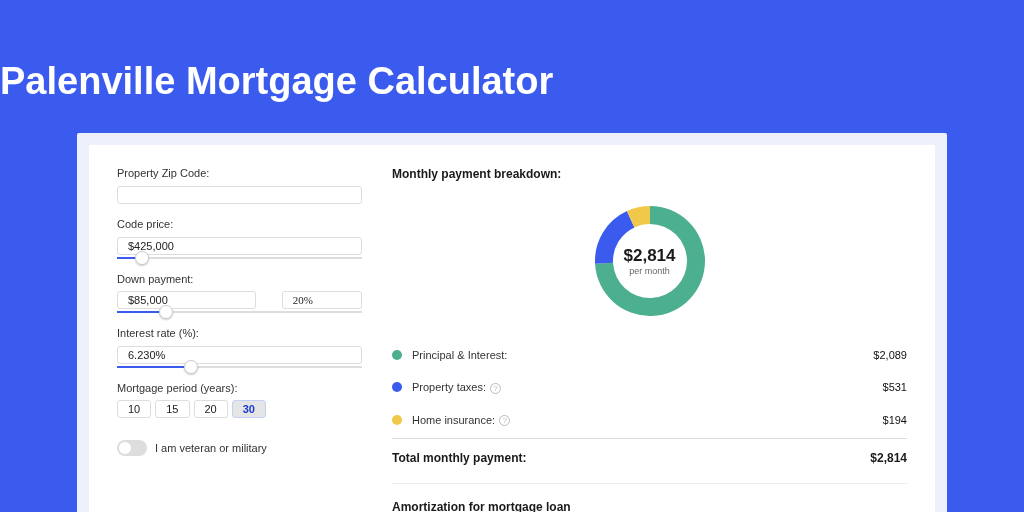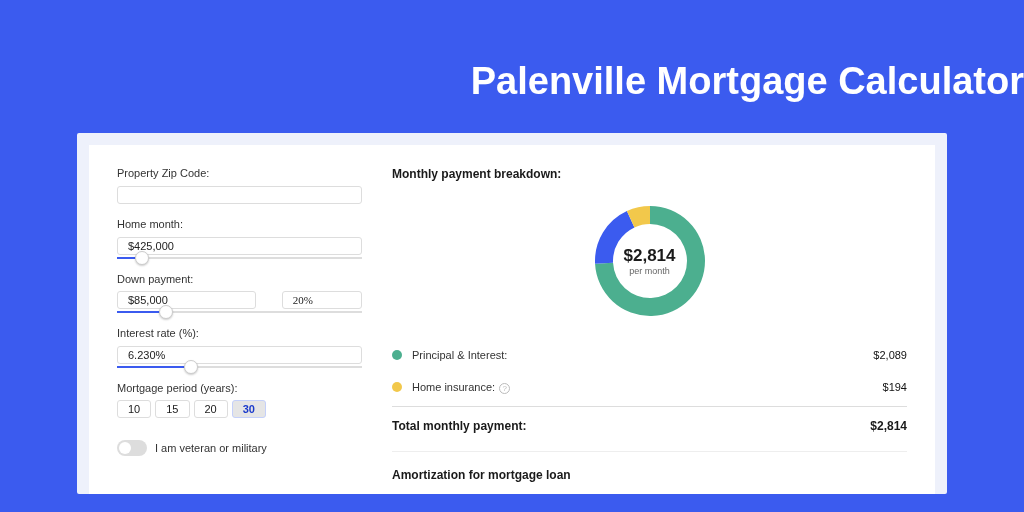--- a/index.html
+++ b/index.html
@@ -4,21 +4,21 @@
 <style>
   * { box-sizing: border-box; margin: 0; padding: 0; }
   body {
     width: 1024px; height: 512px;
     background: #3B5BEF;
     font-family: Arial, Helvetica, sans-serif;
     overflow: hidden;
     color: #1a1a1a;
   }
   .hero {
-    text-align: right;
+    text-align: left;
     padding: 60px 0 30px 0;
   }
   .hero h1 {
     color: #fff;
     font-size: 38px;
     font-weight: 700;
   }
   .panel-wrap {
     background: #EEF1FB;
     width: 870px;
@@ -194,21 +194,21 @@
 </div>
 
 <div class="panel-wrap">
   <div class="panel">
 
     <div class="left">
 
       <div class="field-label">Property Zip Code:</div>
       <input class="input" value="" style="">
 
-      <div class="field-label">Home month:</div>
+      <div class="field-label">Code price:</div>
       <input class="input" value="$425,000" style="">
       <div class="slider-track">
         <div class="slider-fill" style="width:10%"></div>
         <div class="slider-handle" style="left:10%"></div>
       </div>
 
       <div class="field-label">Down payment:</div>
       <div class="row">
         <input class="input" value="$85,000" style="">
         <input class="input" value="20%" style="">
@@ -258,20 +258,25 @@
         </div>
       </div>
 
       <div id="legend">
           <div class="legend-row">
             <div class="dot" style="background: rgb(76, 175, 143);"></div>
             <div class="legend-label">Principal &amp; Interest:</div>
             <div class="legend-val">$2,089</div>
           </div>
           <div class="legend-row">
+            <div class="dot" style="background: rgb(59, 91, 239);"></div>
+            <div class="legend-label">Property taxes:<span class="help-icon">?</span></div>
+            <div class="legend-val">$531</div>
+          </div>
+          <div class="legend-row">
             <div class="dot" style="background: rgb(242, 200, 75);"></div>
             <div class="legend-label">Home insurance:<span class="help-icon">?</span></div>
             <div class="legend-val">$194</div>
           </div>
         </div>
 
       <div class="total-row">
         <div class="t1">Total monthly payment:</div>
         <div class="t2">$2,814</div>
       </div>

